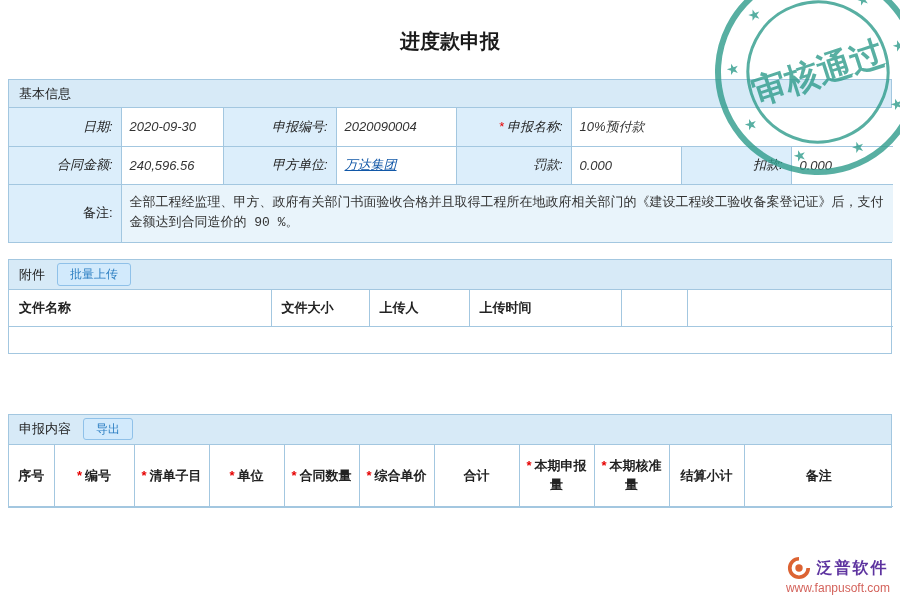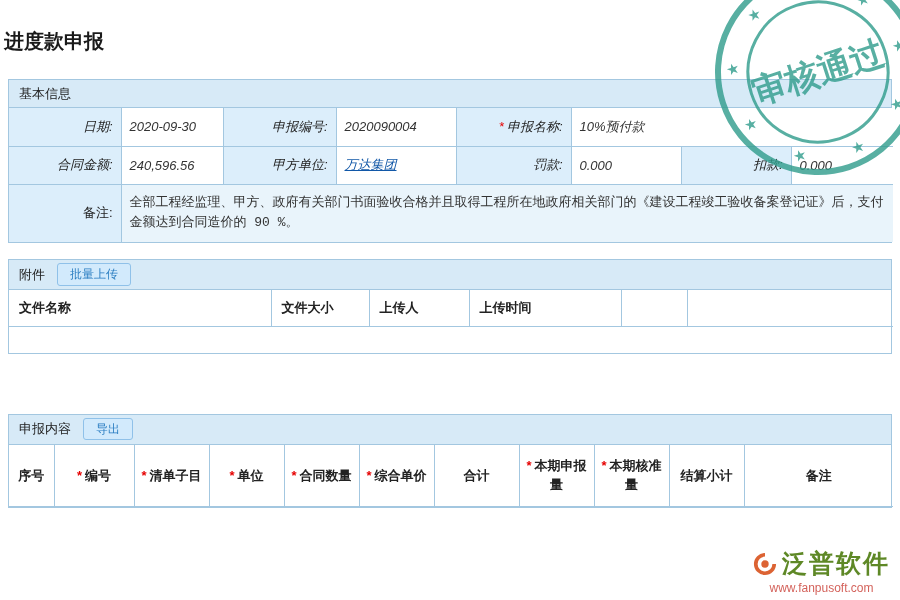--- a/index.html
+++ b/index.html
@@ -13,21 +13,21 @@
     --btnbd:#8fc1e9;
     --btntx:#2b7ec1;
     --stamp:#2f9c8c;
   }
   *{box-sizing:border-box;}
   html,body{margin:0;padding:0;}
   body{
     width:900px;height:600px;overflow:hidden;position:relative;background:#fff;
     font-family:"Liberation Sans","DejaVu Sans",sans-serif;color:#333;font-size:13px;
   }
-  .page-title{text-align:left;padding:28px 4px 24px;font-size:20px;font-weight:bold;color:#1a1a1a;}
+  .page-title{text-align:center;padding:28px 4px 24px;font-size:20px;font-weight:bold;color:#1a1a1a;}
   .wrap{margin:0 8px;}
   .section{border:1px solid var(--border);background:#fff;}
   .bar{
     display:flex;align-items:center;height:30px;background:var(--bar);
     border-bottom:1px solid var(--border);padding:8px 10px;color:#1c2b3a;
   }
   .bar-basic{height:28px;}
   .bar-title{font-weight:normal;color:#222;}
   .pill{
     background:var(--btnbg);border:1px solid var(--btnbd);color:var(--btntx);
@@ -66,21 +66,21 @@
   }
   .decl-table td:first-child{border-left:none;}
   
   .stamp{
     position:absolute;top:-38px;right:-28px;width:220px;height:220px;
     transform:rotate(-18deg);opacity:.8;pointer-events:none;z-index:8;
   }
   
   .logo{position:absolute;right:10px;bottom:5px;z-index:9;opacity:.9;text-align:center;}
   .logo-row{display:flex;align-items:center;justify-content:center;}
-  .logo-name{font-size:25px;font-weight:bold;color:#4d7c0f;letter-spacing:2px;margin-left:5px;}
+  .logo-name{font-size:16px;font-weight:bold;color:#4c1d95;letter-spacing:2px;margin-left:5px;}
   .logo-url{font-size:12px;color:#cf5149;margin-top:1px;}
   .sect-gap{height:16px;}
 </style>
 </head>
 <body>
 
 <div class="page-title">进度款申报</div>
 
 <div class="stamp">
   <svg width="220" height="220" viewBox="0 0 220 220">

